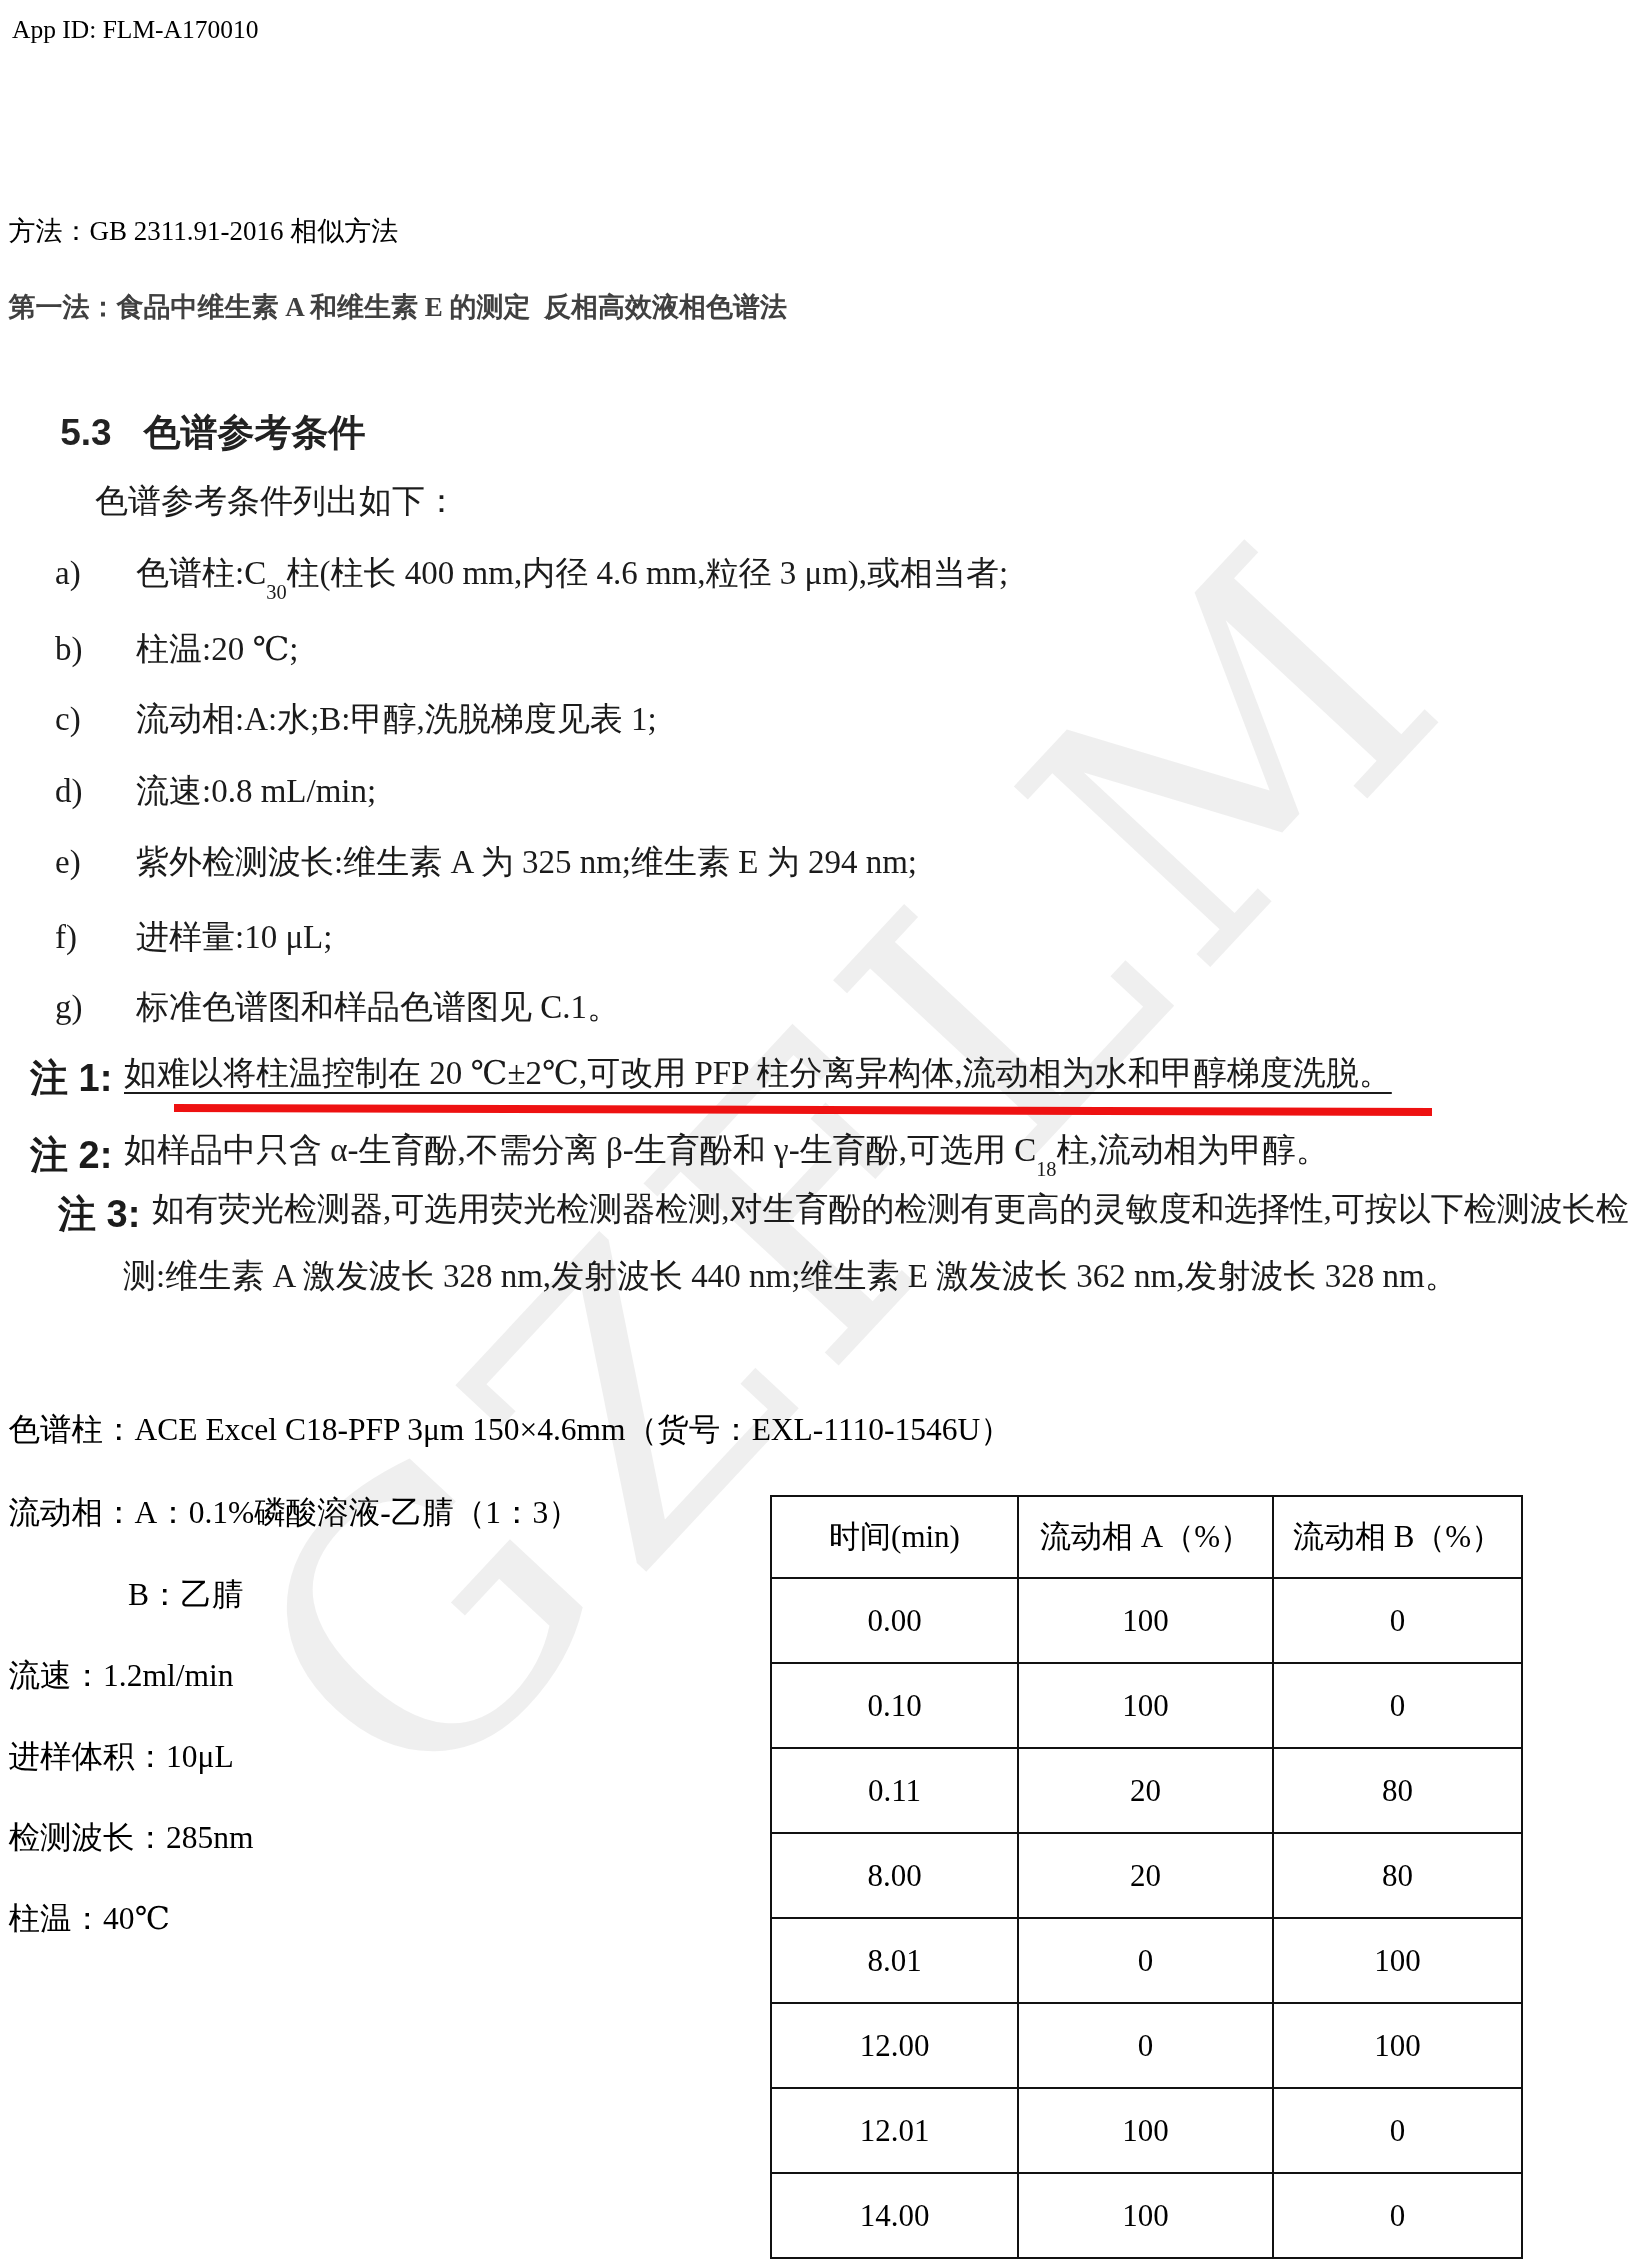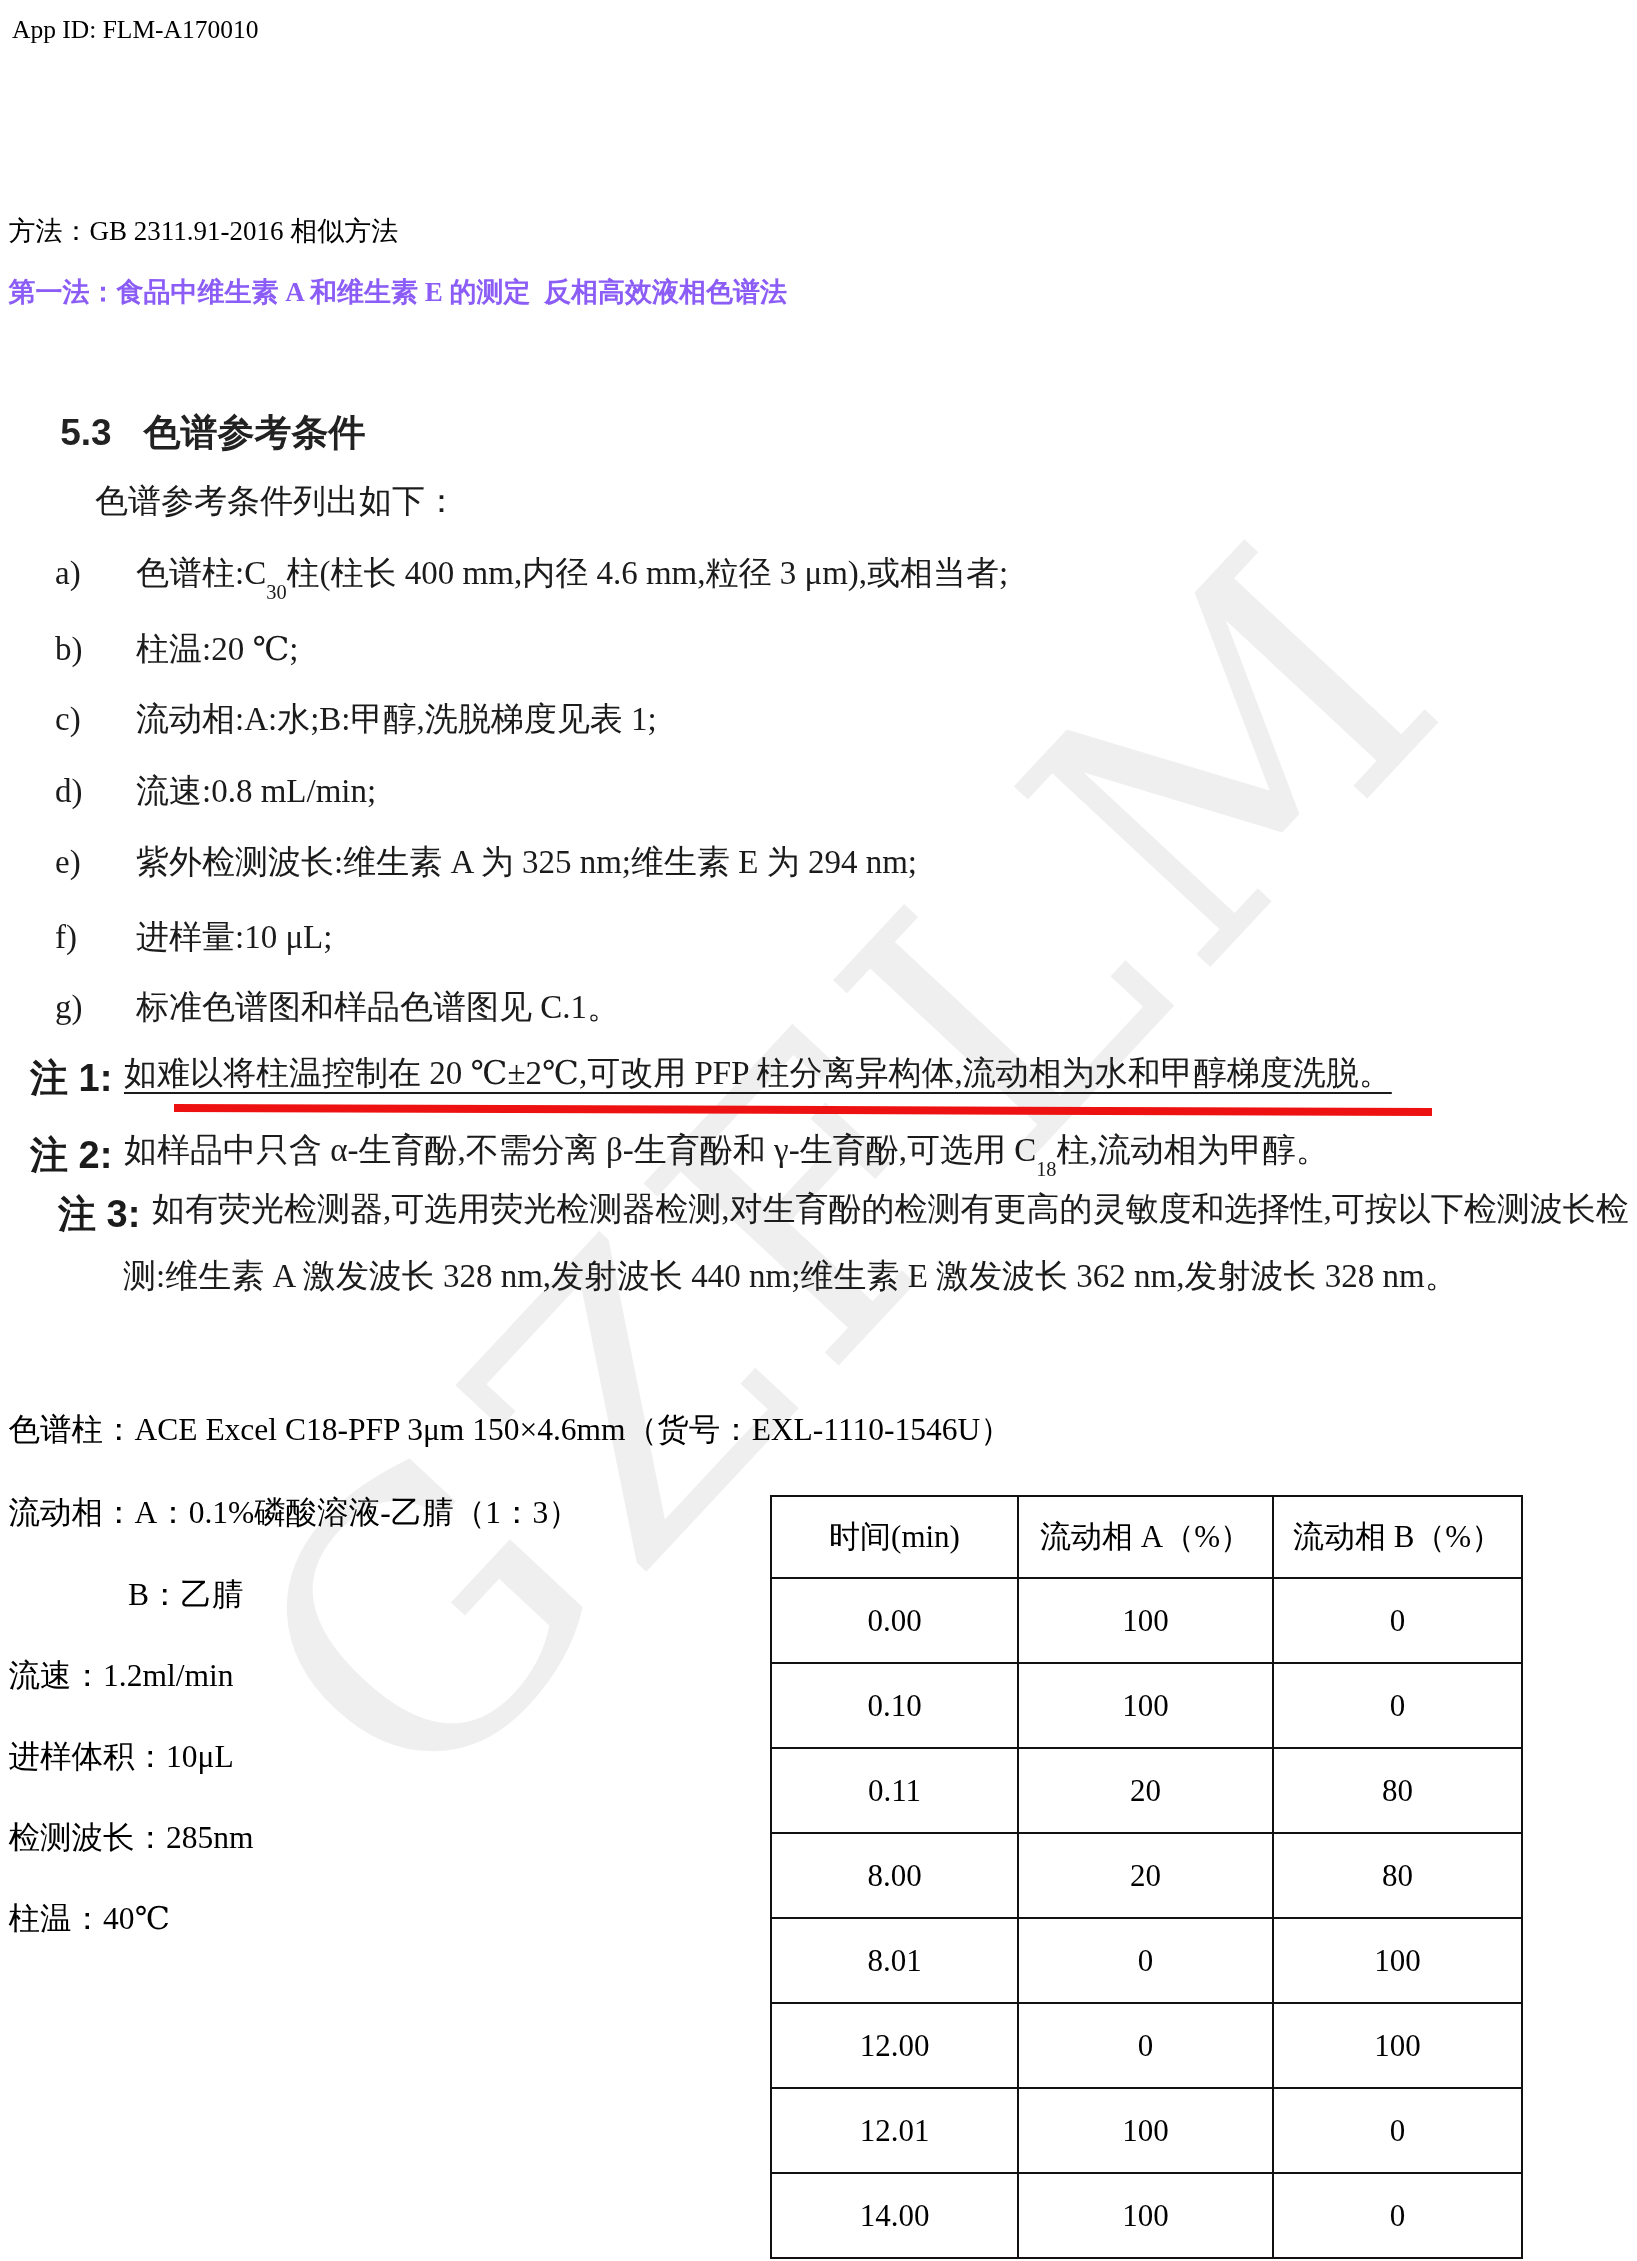--- a/index.html
+++ b/index.html
@@ -24,21 +24,21 @@
     transform:rotate(-47deg);
     z-index:0;
     pointer-events:none;
     user-select:none;
   }
   .z{z-index:2;}
   
   #app-id{left:12px;top:15.3px;font-size:25.5px;}
   #doc-title{left:364px;top:92px;font-size:42px;font-weight:bold;letter-spacing:0.9px;}
   #method-line{left:8.5px;top:213px;font-size:27px;}
-  #method1-line{left:8.5px;top:274px;font-size:27px;font-weight:bold;color:#8b5cf6;}
+  #method1-line{left:8.5px;top:289px;font-size:27px;font-weight:bold;color:#404040;}
   
   #sec53{left:19px;top:366px;font-size:37px;font-weight:bold;
          font-family:"Liberation Sans","DejaVu Sans",sans-serif;color:#222;}
   #sec53 .sec-num{margin-right:32px;}
   .scan{font-size:33px;color:#1b1b1b;line-height:1.12;}
   #lead-line{left:95px;top:483px;}
   .li{display:flex;}
   .li .li-label{width:81px;flex:0 0 81px;}
   #item-a{left:55px;top:555px;}
   #item-b{left:55px;top:631px;}

